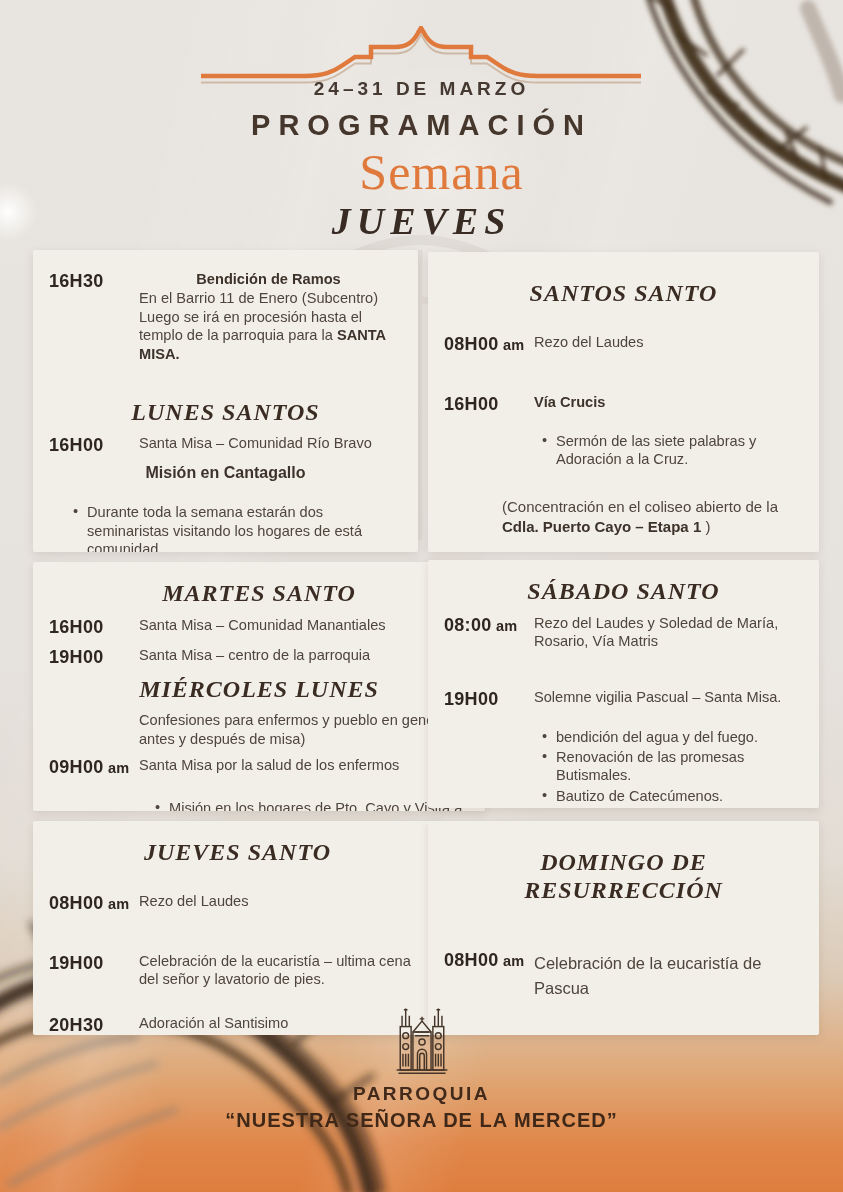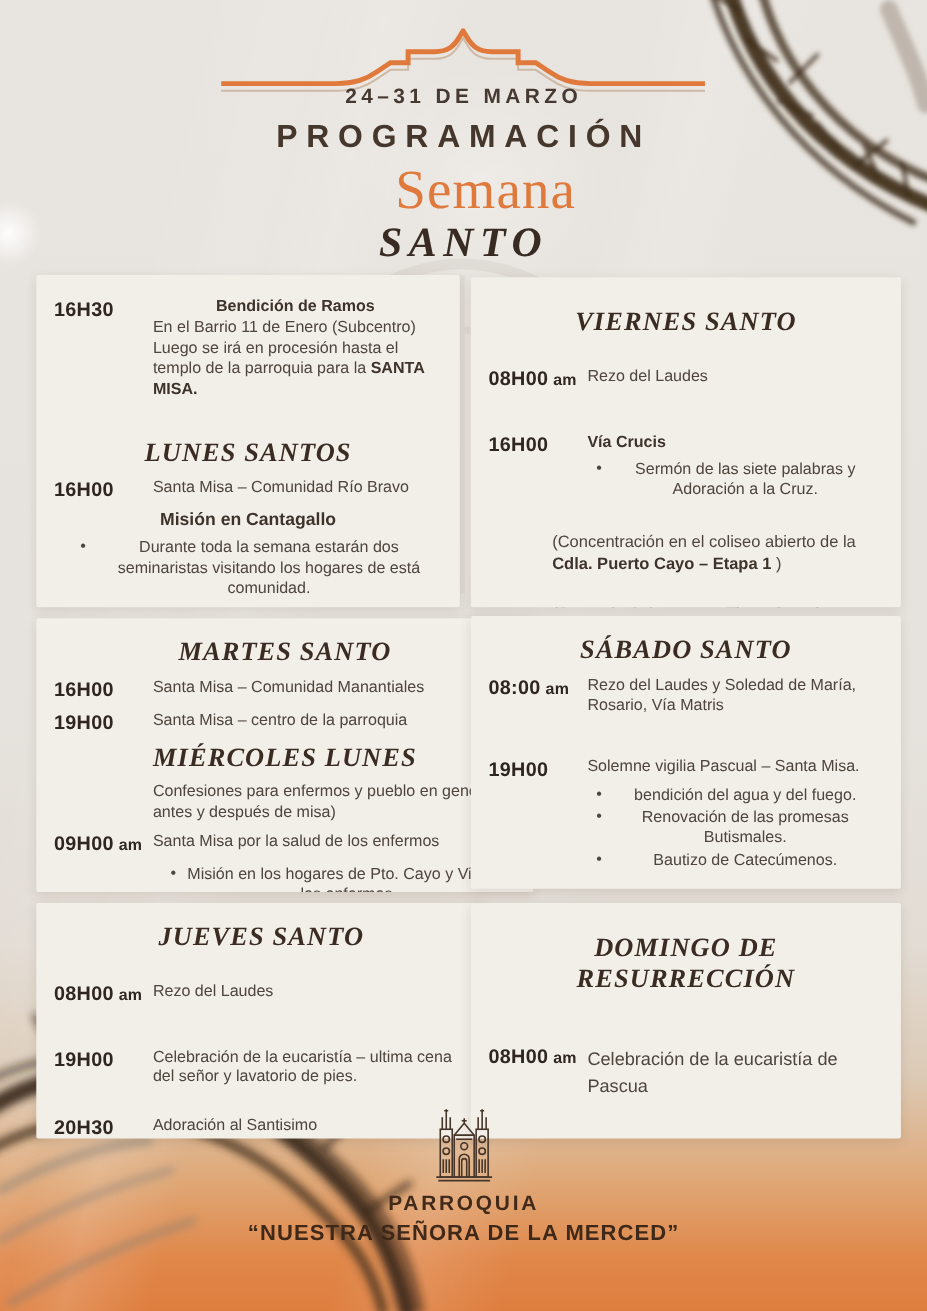--- a/index.html
+++ b/index.html
@@ -55,21 +55,21 @@
            color:#2e261f; white-space:nowrap; padding-top:1px; }
   .time .ampm { font-size:14.5px; font-weight:700; }
   .rbody { flex:1; font-size:14.6px; line-height:1.26; padding-right:4px; }
   .c6 .rbody { font-size:16.5px; line-height:1.5; padding-top:2px; }
 
   .para { margin:0; }
   .b-center { font-weight:700; text-align:center; color:#3d332a; margin-bottom:1px; }
   .b-left   { font-weight:700; color:#3d332a; margin-bottom:2px; }
   b { color:#3d332a; }
 
-  .bullets { list-style:none; margin:7px 0 0; padding:0 0 0 22px;text-align:center; }
+  .bullets { list-style:none; margin:21px 0 0; padding:0 0 0 22px; }
   .bullets li { position:relative; margin-bottom:2px; font-size:14.6px; line-height:1.26; }
   .bullets li::before { content:"•"; position:absolute; left:-14px; top:-1px; }
 
   .block { margin:8px 0; }
   .block .bullets { padding-left:38px; }
   .block-indent { margin:8px 0 8px 90px; font-size:14.6px; line-height:1.26; padding-right:4px; }
   .block-indent .bullets { padding-left:30px; }
   .note { margin:8px 14px 8px 58px; font-size:15px; line-height:1.35; }
 
   .spacer    { height:22px; }
@@ -147,21 +147,21 @@
         <path d="M332 210 L372 184"></path>
           <path d="M92 70 L62 26"></path>
       </g>
     </g>
   </svg>
 
   <header class="header">
     <div class="h-date">24–31 DE MARZO</div>
     <div class="h-title">PROGRAMACIÓN</div>
     <div class="h-semana">Semana</div>
-    <div class="h-santa">SANTO</div>
+    <div class="h-santa">JUEVES</div>
   </header>
 
   <section class="card c1">
       <div class="row">
         <div class="time">16H30</div>
         <div class="rbody">
           <div class="b-center">Bendición de Ramos</div>
           <p class="para"><span>En el Barrio 11 de Enero (Subcentro)  Luego se irá en procesión hasta el templo de la parroquia para la </span><b>SANTA MISA.</b></p>
         </div>
       </div>
@@ -175,21 +175,21 @@
       </div>
       <div class="block">
         <div class="b-center">Misión en Cantagallo</div>
         <ul class="bullets">
           <li>Durante toda la semana estarán dos seminaristas visitando los hogares de está comunidad.</li>
         </ul>
       </div>
     </section>
   <section class="card c2">
       <div class="spacer-sm"></div>
-      <h2 class="day-title">VIERNES SANTO</h2>
+      <h2 class="day-title">SANTOS SANTO</h2>
       <div class="spacer-sm"></div>
       <div class="row">
         <div class="time">08H00<span class="ampm"> am</span></div>
         <div class="rbody">
           <p class="para">Rezo del Laudes</p>
         </div>
       </div>
       <div class="spacer"></div>
       <div class="row">
         <div class="time">16H00</div>

